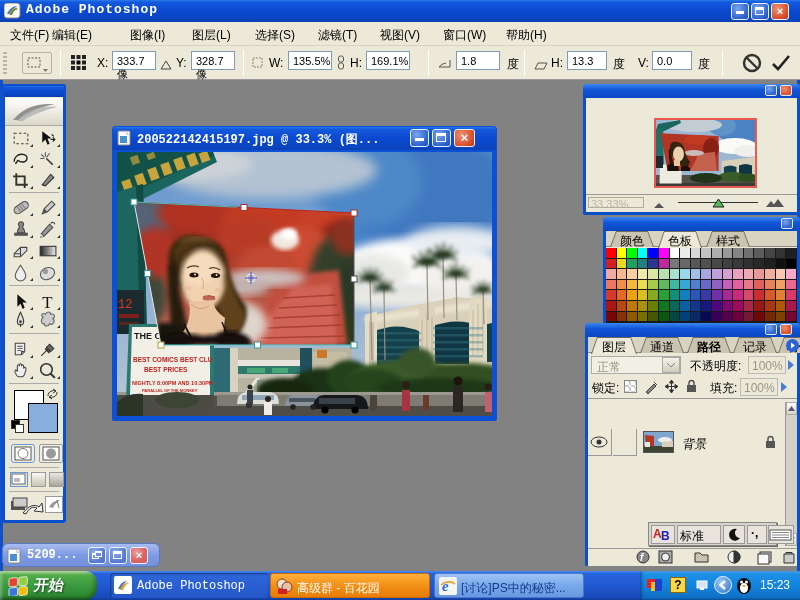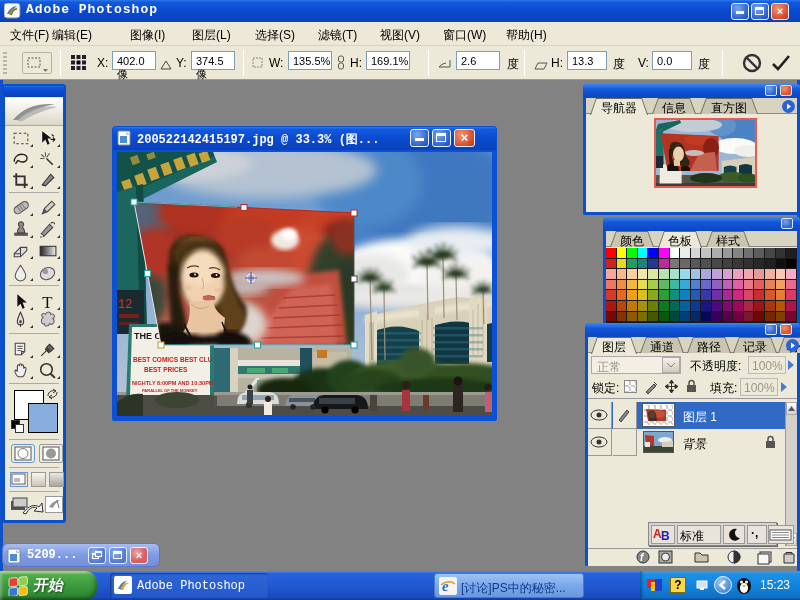--- a/index.html
+++ b/index.html
@@ -83,44 +83,44 @@
           <rect x="11" y="0" width="4" height="4"></rect>
           <rect x="0" y="5.5" width="4" height="4"></rect>
           <rect x="5.5" y="5.5" width="4" height="4" fill="#000"></rect>
           <rect x="11" y="5.5" width="4" height="4"></rect>
           <rect x="0" y="11" width="4" height="4"></rect>
           <rect x="5.5" y="11" width="4" height="4"></rect>
           <rect x="11" y="11" width="4" height="4"></rect>
         </g>
       </svg></div>
   <div class="lbl" style="left:97px;">X:</div>
-  <div class="inp" style="left:112px;width:44px;">402.0 像</div>
+  <div class="inp" style="left:112px;width:44px;">333.7 像</div>
   <div class="abs" style="left:160px;top:13px;"><svg width="12" height="10">
         <path d="M6 1 L11 9 L1 9 Z" fill="none" stroke="#444"></path>
       </svg></div>
   <div class="lbl" style="left:176px;">Y:</div>
-  <div class="inp" style="left:191px;width:44px;">374.5 像</div>
+  <div class="inp" style="left:191px;width:44px;">328.7 像</div>
   <div class="sep" style="left:243px;"></div>
   <div class="abs" style="left:252px;top:11px;"><svg width="12" height="12">
         <rect x="1" y="1" width="9" height="9" fill="none" stroke="#888" stroke-dasharray="2 1"></rect>
       </svg></div>
   <div class="lbl" style="left:269px;">W:</div>
   <div class="inp" style="left:288px;width:44px;">135.5%</div>
   <div class="abs" style="left:336px;top:9px;"><svg width="10" height="16">
         <rect x="2.5" y="1" width="5" height="6" rx="2" fill="none" stroke="#555"></rect>
         <rect x="2.5" y="8" width="5" height="6" rx="2" fill="none" stroke="#555"></rect>
       </svg></div>
   <div class="lbl" style="left:350px;">H:</div>
   <div class="inp" style="left:366px;width:44px;">169.1%</div>
   <div class="sep" style="left:428px;"></div>
   <div class="abs" style="left:438px;top:12px;"><svg width="14" height="10">
         <path d="M1 8 L12 8 L12 1" fill="none" stroke="#555"></path>
         <path d="M1 8 A 11 11 0 0 1 8 4" fill="none" stroke="#555"></path>
       </svg></div>
-  <div class="inp" style="left:456px;width:44px;">2.6</div>
+  <div class="inp" style="left:456px;width:44px;">1.8</div>
   <div class="lbl" style="left:507px;">度</div>
   <div class="sep" style="left:524px;"></div>
   <div class="abs" style="left:534px;top:13px;"><svg width="14" height="8">
         <path d="M1 7 L4 1 L13 1 L10 7 Z" fill="none" stroke="#555"></path>
       </svg></div>
   <div class="lbl" style="left:551px;">H:</div>
   <div class="inp" style="left:567px;width:40px;">13.3</div>
   <div class="lbl" style="left:613px;">度</div>
   <div class="lbl" style="left:638px;">V:</div>
   <div class="inp" style="left:652px;width:40px;">0.0</div>
@@ -564,34 +564,20 @@
           <path d="M3 10 C6 5 10 3 14 3 C11 5 8 8 7 11 Z" fill="#999"></path>
           <path d="M11 3 l2 8" stroke="#777"></path>
         </svg></div></div>
 </div>
 
 <div class="panel" style="left:583px;top:98px;width:217px;height:117px;">
   <div class="ptitle">
       <div class="pbtn" style="left:182px;"></div>
       <div class="pbtn close" style="left:197px;"></div>
     </div>
-  <div class="tabs" style="top:0;">
-    <div class="tab act" style="left:4px;width:58px;">
-        <span>导航器</span>
-      </div>
-    <div class="tab" style="left:66px;width:44px;">
-        <span>信息</span>
-      </div>
-    <div class="tab" style="left:114px;width:58px;">
-        <span>直方图</span>
-      </div>
-    <div class="abs" style="left:196px;top:2px;width:13px;height:13px;border-radius:50%;background:#2a62d8;"><svg width="13" height="13">
-          <path d="M5 3.5 L9 6.5 L5 9.5 Z" fill="#fff"></path>
-        </svg></div>
-  </div>
   <div class="abs" style="left:68px;top:20px;width:103px;height:70px;border:2px solid #e85a50;background:#88a8c8;">
     <svg width="99" height="66" viewBox="0 0 99 66">
       <rect width="99" height="66" fill="#9db6d2"></rect>
       <ellipse cx="85" cy="8" rx="26" ry="16" fill="#4a82c4"></ellipse>
       <ellipse cx="66" cy="6" rx="14" ry="10" fill="#5e92c8"></ellipse>
       <ellipse cx="38" cy="5" rx="28" ry="7" fill="#c2ccd4"></ellipse>
       <ellipse cx="79" cy="26" rx="21" ry="8" fill="#fafaf8"></ellipse>
       <ellipse cx="92" cy="31" rx="14" ry="6" fill="#f0efec"></ellipse>
       <polygon points="65.7,41 99,36.9 99,58 65.7,58" fill="#d9d0ba"></polygon>
       <path d="M67.8 56 V47 Q74 44 80.5 47 V56 Z" fill="#14404c"></path>
@@ -611,20 +597,34 @@
       <polygon points="34,51 61,51 59,32 43,33.5" fill="#c4604e"></polygon>
       <ellipse cx="38" cy="33" rx="10" ry="3" fill="#c8bcba"></ellipse>
       <path d="M14 30 C13 23 17 21 21 22 C26 23 27 26 28 28 C29 34 32 39 34 42 L32 47 L29 49 C24 44 15 37 14 30 Z" fill="#33230f"></path>
       <ellipse cx="22.5" cy="34" rx="5.5" ry="7.5" fill="#eccfae"></ellipse>
       <path d="M17 27 C18 23 27 23 28 27 C26 24 19 24 17 27Z" fill="#432e16"></path>
       <path d="M13 29 C12 37 15 44 13 51 L19 51 C18 44 15 35 15 29 Z" fill="#281c0e"></path>
       <path d="M11.5 45 C15 43 20 44 22 46 L23 51 L11.5 51 Z" fill="#17120e"></path>
       <path d="M25 47 C28 45 32 46 34 48 L34 51 L25 51 Z" fill="#151009"></path>
       <rect x="18" y="40" width="6" height="6" fill="#e9c4a0"></rect>
     </svg>
+  </div>
+  <div class="abs" style="left:0;right:0;top:96px;height:15px;border-top:1px solid #999;">
+    <div class="abs" style="left:2px;top:2px;width:56px;height:11px;border:1px solid #b0ac98;color:#b8b4a4;font-size:11px;padding-left:2px;">33.33%</div>
+    <div class="abs" style="left:66px;top:3px;"><svg width="16" height="9">
+          <path d="M2 8 L7 3 L12 8 Z" fill="#555"></path>
+        </svg></div>
+    <div class="abs" style="left:92px;top:7px;width:80px;height:1px;background:#333;"></div>
+    <div class="abs" style="left:126px;top:2px;"><svg width="13" height="10">
+          <path d="M6.5 1 L12 9 L1 9 Z" fill="#58b858" stroke="#222"></path>
+        </svg></div>
+    <div class="abs" style="left:178px;top:2px;"><svg width="22" height="11">
+          <path d="M2 10 L7 4 L12 10 Z" fill="#555"></path>
+          <path d="M8 10 L14 2 L20 10 Z" fill="#555"></path>
+        </svg></div>
   </div>
 </div>
 
 <div class="panel" style="left:603px;top:231px;width:197px;height:104px;border-bottom:none;">
   <div class="ptitle">
       <div class="pbtn" style="left:178px;"></div>
     </div>
   <div class="tabs" style="top:0;">
     <div class="tab" style="left:4px;width:44px;">
         <span>颜色</span>
@@ -771,21 +771,21 @@
       <div class="pbtn" style="left:180px;"></div>
       <div class="pbtn close" style="left:195px;"></div>
     </div>
   <div class="tabs" style="top:0;">
     <div class="tab act" style="left:3px;width:46px;">
         <span>图层</span>
       </div>
     <div class="tab" style="left:52px;width:44px;">
         <span>通道</span>
       </div>
-    <div class="tab" style="left:99px;width:44px;">
+    <div class="tab" style="left:99px;width:44px;font-weight:bold;">
         <span>路径</span>
       </div>
     <div class="tab" style="left:145px;width:44px;">
         <span>记录</span>
       </div>
     <div class="tab" style="left:190px;width:40px;">
         <span>动作</span>
       </div>
     <div class="abs" style="left:198px;top:2px;width:13px;height:13px;border-radius:50%;background:#2a62d8;z-index:3;"><svg width="13" height="13">
           <path d="M5 3.5 L9 6.5 L5 9.5 Z" fill="#fff"></path>
@@ -815,38 +815,20 @@
           <rect x="2" y="6" width="9" height="7" fill="#555"></rect>
           <path d="M4 6 V4 a2.5 2.5 0 0 1 5 0 V6" fill="none" stroke="#555" stroke-width="1.5"></path>
         </svg></div>
     <div class="abs" style="left:122px;top:3px;">填充:</div>
     <div class="abs" style="left:152px;top:1px;width:38px;height:18px;border:1px solid #bbb;color:#9a9684;padding:2px 0 0 3px;">100%</div>
     <div class="abs" style="left:191px;top:3px;"><svg width="10" height="14">
           <path d="M2 2 L8 7 L2 12 Z" fill="#4a7ad8"></path>
         </svg></div>
   </div>
 
-  <div class="abs" style="left:0;top:65px;width:197px;height:27px;background:#316ac5;">
-    <div class="abs" style="left:0;top:0;width:24px;height:27px;background:#ECE9D8;border-right:1px solid #999;border-bottom:1px solid #999;"><svg width="22" height="25">
-          <ellipse cx="11" cy="13" rx="8" ry="5" fill="none" stroke="#333"></ellipse>
-          <circle cx="11" cy="13" r="2.5" fill="#333"></circle>
-        </svg></div>
-    <div class="abs" style="left:25px;top:0;width:24px;height:27px;background:#ECE9D8;border-right:1px solid #999;border-bottom:1px solid #999;"><svg width="22" height="25">
-          <path d="M6 18 L14 8 L16 10 L8 20 Z" fill="#888" stroke="#444"></path>
-        </svg></div>
-    <div class="abs checker" style="left:55px;top:2px;width:31px;height:22px;border:1px solid #fff;outline:1px solid #555;background-size:6px 6px;">
-      <svg width="29" height="20" viewBox="0 0 29 20">
-          <polygon points="2,4 22,5 22,16 4,16" fill="#b43828"></polygon>
-          <ellipse cx="15" cy="9" rx="6" ry="4" fill="#c85038"></ellipse>
-          <ellipse cx="8" cy="10" rx="3" ry="3.5" fill="#eec8a8"></ellipse>
-          <path d="M4 8 C6 5 11 5 12 9 L13 16 L5 16Z" fill="#3a281e" opacity=".85"></path>
-        </svg>
-    </div>
-    <div class="abs" style="left:95px;top:7px;color:#fff;">图层 1</div>
-  </div>
   <div class="abs" style="left:0;top:92px;width:197px;height:27px;background:#ECE9D8;">
     <div class="abs" style="left:0;top:0;width:24px;height:27px;border-right:1px solid #999;border-bottom:1px solid #999;"><svg width="22" height="25">
           <ellipse cx="11" cy="13" rx="8" ry="5" fill="none" stroke="#333"></ellipse>
           <circle cx="11" cy="13" r="2.5" fill="#333"></circle>
         </svg></div>
     <div class="abs" style="left:25px;top:0;width:24px;height:27px;border-right:1px solid #999;border-bottom:1px solid #999;"></div>
     <div class="abs" style="left:55px;top:2px;width:31px;height:22px;border:1px solid #555;">
       <svg width="29" height="20" viewBox="0 0 29 20">
           <rect width="29" height="20" fill="#7ea6cf"></rect>
           <ellipse cx="21" cy="8" rx="7" ry="3" fill="#eceeee"></ellipse>
@@ -937,20 +919,28 @@
     <div class="abs" style="left:34px;top:5px;color:#fff;font-weight:bold;font-size:15px;transform:skewX(-8deg);text-shadow:1px 1px 2px #1a4a1a;">开始</div>
   </div>
 
   <div class="abs" style="left:110px;top:2px;width:158px;height:25px;border-radius:3px;background:linear-gradient(180deg,#2e66d8,#2458c8);box-shadow:inset 1px 1px 2px rgba(0,0,30,.45);">
     <div class="abs" style="left:4px;top:3px;width:18px;height:18px;background:#fff;border-radius:2px;"><svg width="18" height="18">
           <path d="M4 13 C6 8 9 5 13 5 C10 7 8 10 7 13 Z" fill="#4a7ac0"></path>
           <path d="M6 14 C8 9 11 6 15 7 C12 8 10 11 9 14 Z" fill="#e8a020"></path>
         </svg></div>
     <div class="abs" style="left:27px;top:6px;color:#fff;font-size:12px;font-family:'Liberation Mono',monospace;">Adobe Photoshop</div>
   </div>
+  <div class="abs" style="left:270px;top:2px;width:160px;height:25px;border-radius:3px;background:linear-gradient(180deg,#ffb03c,#f08a10 60%,#e87e08);border:1px solid #c86a00;">
+    <div class="abs" style="left:4px;top:3px;width:18px;height:18px;"><svg width="18" height="18">
+          <circle cx="7" cy="7" r="5" fill="#f8e0d0" stroke="#804020"></circle>
+          <circle cx="12" cy="10" r="5" fill="#e8c0a8" stroke="#804020"></circle>
+          <rect x="3" y="12" width="9" height="5" fill="#d02020"></rect>
+        </svg></div>
+    <div class="abs" style="left:26px;top:6px;color:#fff;font-size:12px;">高级群 - 百花园</div>
+  </div>
   <div class="abs" style="left:434px;top:2px;width:150px;height:25px;border-radius:3px;background:linear-gradient(180deg,#9ec2f4,#7aa8ec 50%,#6a98e0);border:1px solid #4a78c8;">
     <div class="abs" style="left:4px;top:3px;width:18px;height:18px;background:#f4f4f0;border-radius:2px;"><svg width="18" height="18">
           <text x="3" y="14" font-size="15" font-weight="bold" font-style="italic" fill="#2a6ad8" font-family="Liberation Serif">e</text>
           <path d="M2 8 C6 4 13 4 16 7" stroke="#e8a030" stroke-width="1.6" fill="none"></path>
         </svg></div>
     <div class="abs" style="left:26px;top:6px;color:#103a8a;font-size:12px;">[讨论]PS中的秘密...</div>
   </div>
 
   <div class="abs" style="left:640px;top:0;width:160px;height:29px;background:linear-gradient(180deg,#5db1f0 0%,#1e90e8 10%,#1384dd 50%,#0f6fc4 92%,#0a5aa8 100%);box-shadow:inset 2px 0 3px rgba(0,20,80,.4);">
     <div class="abs" style="left:7px;top:6px;width:16px;height:16px;"><svg width="16" height="16">

